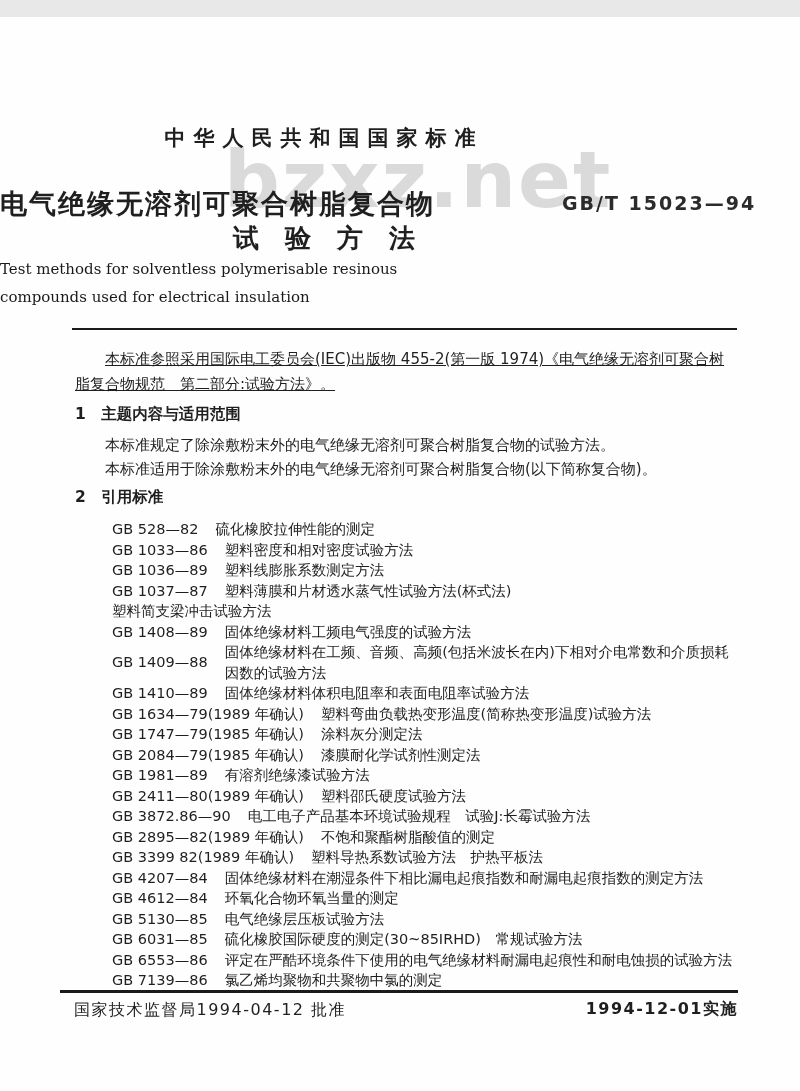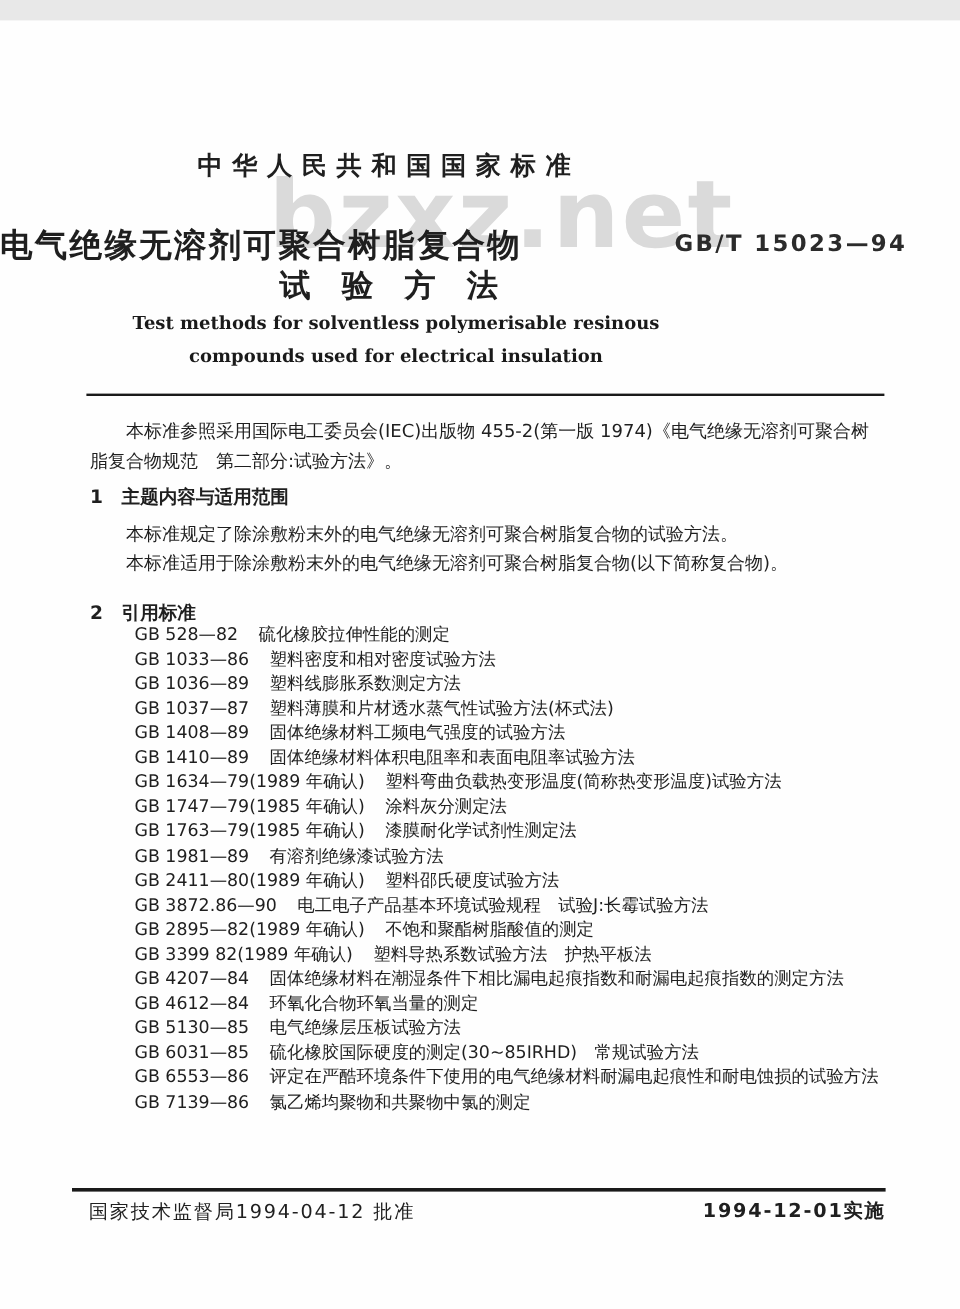--- a/index.html
+++ b/index.html
@@ -35,39 +35,39 @@
     font-size:19px;font-weight:bold;letter-spacing:2px;
     color:#2b2b2b;white-space:nowrap;
   }
   .title-cn2{
     position:absolute;top:204px;left:0;width:648px;
     text-align:center;font-size:26px;font-weight:bold;
     white-space:nowrap;
   }
   .title-en{
     position:absolute;left:0;width:660px;
-    text-align:center;font-size:15px;font-weight:bold;
+    font-size:15px;font-weight:normal;
     font-family:"DejaVu Serif","Liberation Serif",serif;
     color:#1a1a1a;white-space:nowrap;
   }
   .title-en.l1{top:243px;}
   .title-en.l2{top:271px;}
   .rule{position:absolute;background:#1a1a1a;}
   .rule-top{top:311px;left:72px;width:665px;height:2px;}
   .rule-footer{top:973px;left:60px;width:678px;height:3px;}
   .foreword{
     position:absolute;top:330px;left:75px;width:662px;
-    margin:0;font-size:15px;line-height:25px;text-indent:2em;
+    margin:0;font-size:15px;line-height:25px;text-indent:2em;text-decoration:underline;
   }
   .sec-heading{
     position:absolute;left:75px;
     font-size:15.5px;font-weight:bold;white-space:nowrap;
   }
   .sec1-heading{top:387px;}
-  .sec2-heading{top:484px;}
+  .sec2-heading{top:470px;}
   .scope-body{
     position:absolute;top:417px;left:75px;width:662px;
     font-size:15px;line-height:23.5px;
   }
   .scope-body p{margin:0;text-indent:2em;white-space:nowrap;}
   .ref-list{
     position:absolute;top:502px;left:112px;width:626px;
     font-size:14.5px;line-height:20.5px;
   }
   .ref-row{display:flex;align-items:center;}
@@ -133,39 +133,44 @@
         </div>
         <div class="ref-row">
           <span class="ref-code">GB 1036—89</span>
           <span class="ref-title">塑料线膨胀系数测定方法</span>
         </div>
         <div class="ref-row">
           <span class="ref-code">GB 1037—87</span>
           <span class="ref-title">塑料薄膜和片材透水蒸气性试验方法(杯式法)</span>
         </div>
         <div class="ref-row">
+          <span class="ref-title">塑料简支梁冲击试验方法</span>
         </div>
         <div class="ref-row">
           <span class="ref-code">GB 1408—89</span>
           <span class="ref-title">固体绝缘材料工频电气强度的试验方法</span>
         </div>
         <div class="ref-row">
+          <span class="ref-code">GB 1409—88</span>
+          <span class="ref-title">固体绝缘材料在工频、音频、高频(包括米波长在内)下相对介电常数和介质损耗因数的试验方法</span>
+        </div>
+        <div class="ref-row">
           <span class="ref-code">GB 1410—89</span>
           <span class="ref-title">固体绝缘材料体积电阻率和表面电阻率试验方法</span>
         </div>
         <div class="ref-row">
           <span class="ref-code">GB 1634—79(1989 年确认)</span>
           <span class="ref-title">塑料弯曲负载热变形温度(简称热变形温度)试验方法</span>
         </div>
         <div class="ref-row">
           <span class="ref-code">GB 1747—79(1985 年确认)</span>
           <span class="ref-title">涂料灰分测定法</span>
         </div>
         <div class="ref-row">
-          <span class="ref-code">GB 1763—79(1985 年确认)</span>
+          <span class="ref-code">GB 2084—79(1985 年确认)</span>
           <span class="ref-title">漆膜耐化学试剂性测定法</span>
         </div>
         <div class="ref-row">
           <span class="ref-code">GB 1981—89</span>
           <span class="ref-title">有溶剂绝缘漆试验方法</span>
         </div>
         <div class="ref-row">
           <span class="ref-code">GB 2411—80(1989 年确认)</span>
           <span class="ref-title">塑料邵氏硬度试验方法</span>
         </div>

